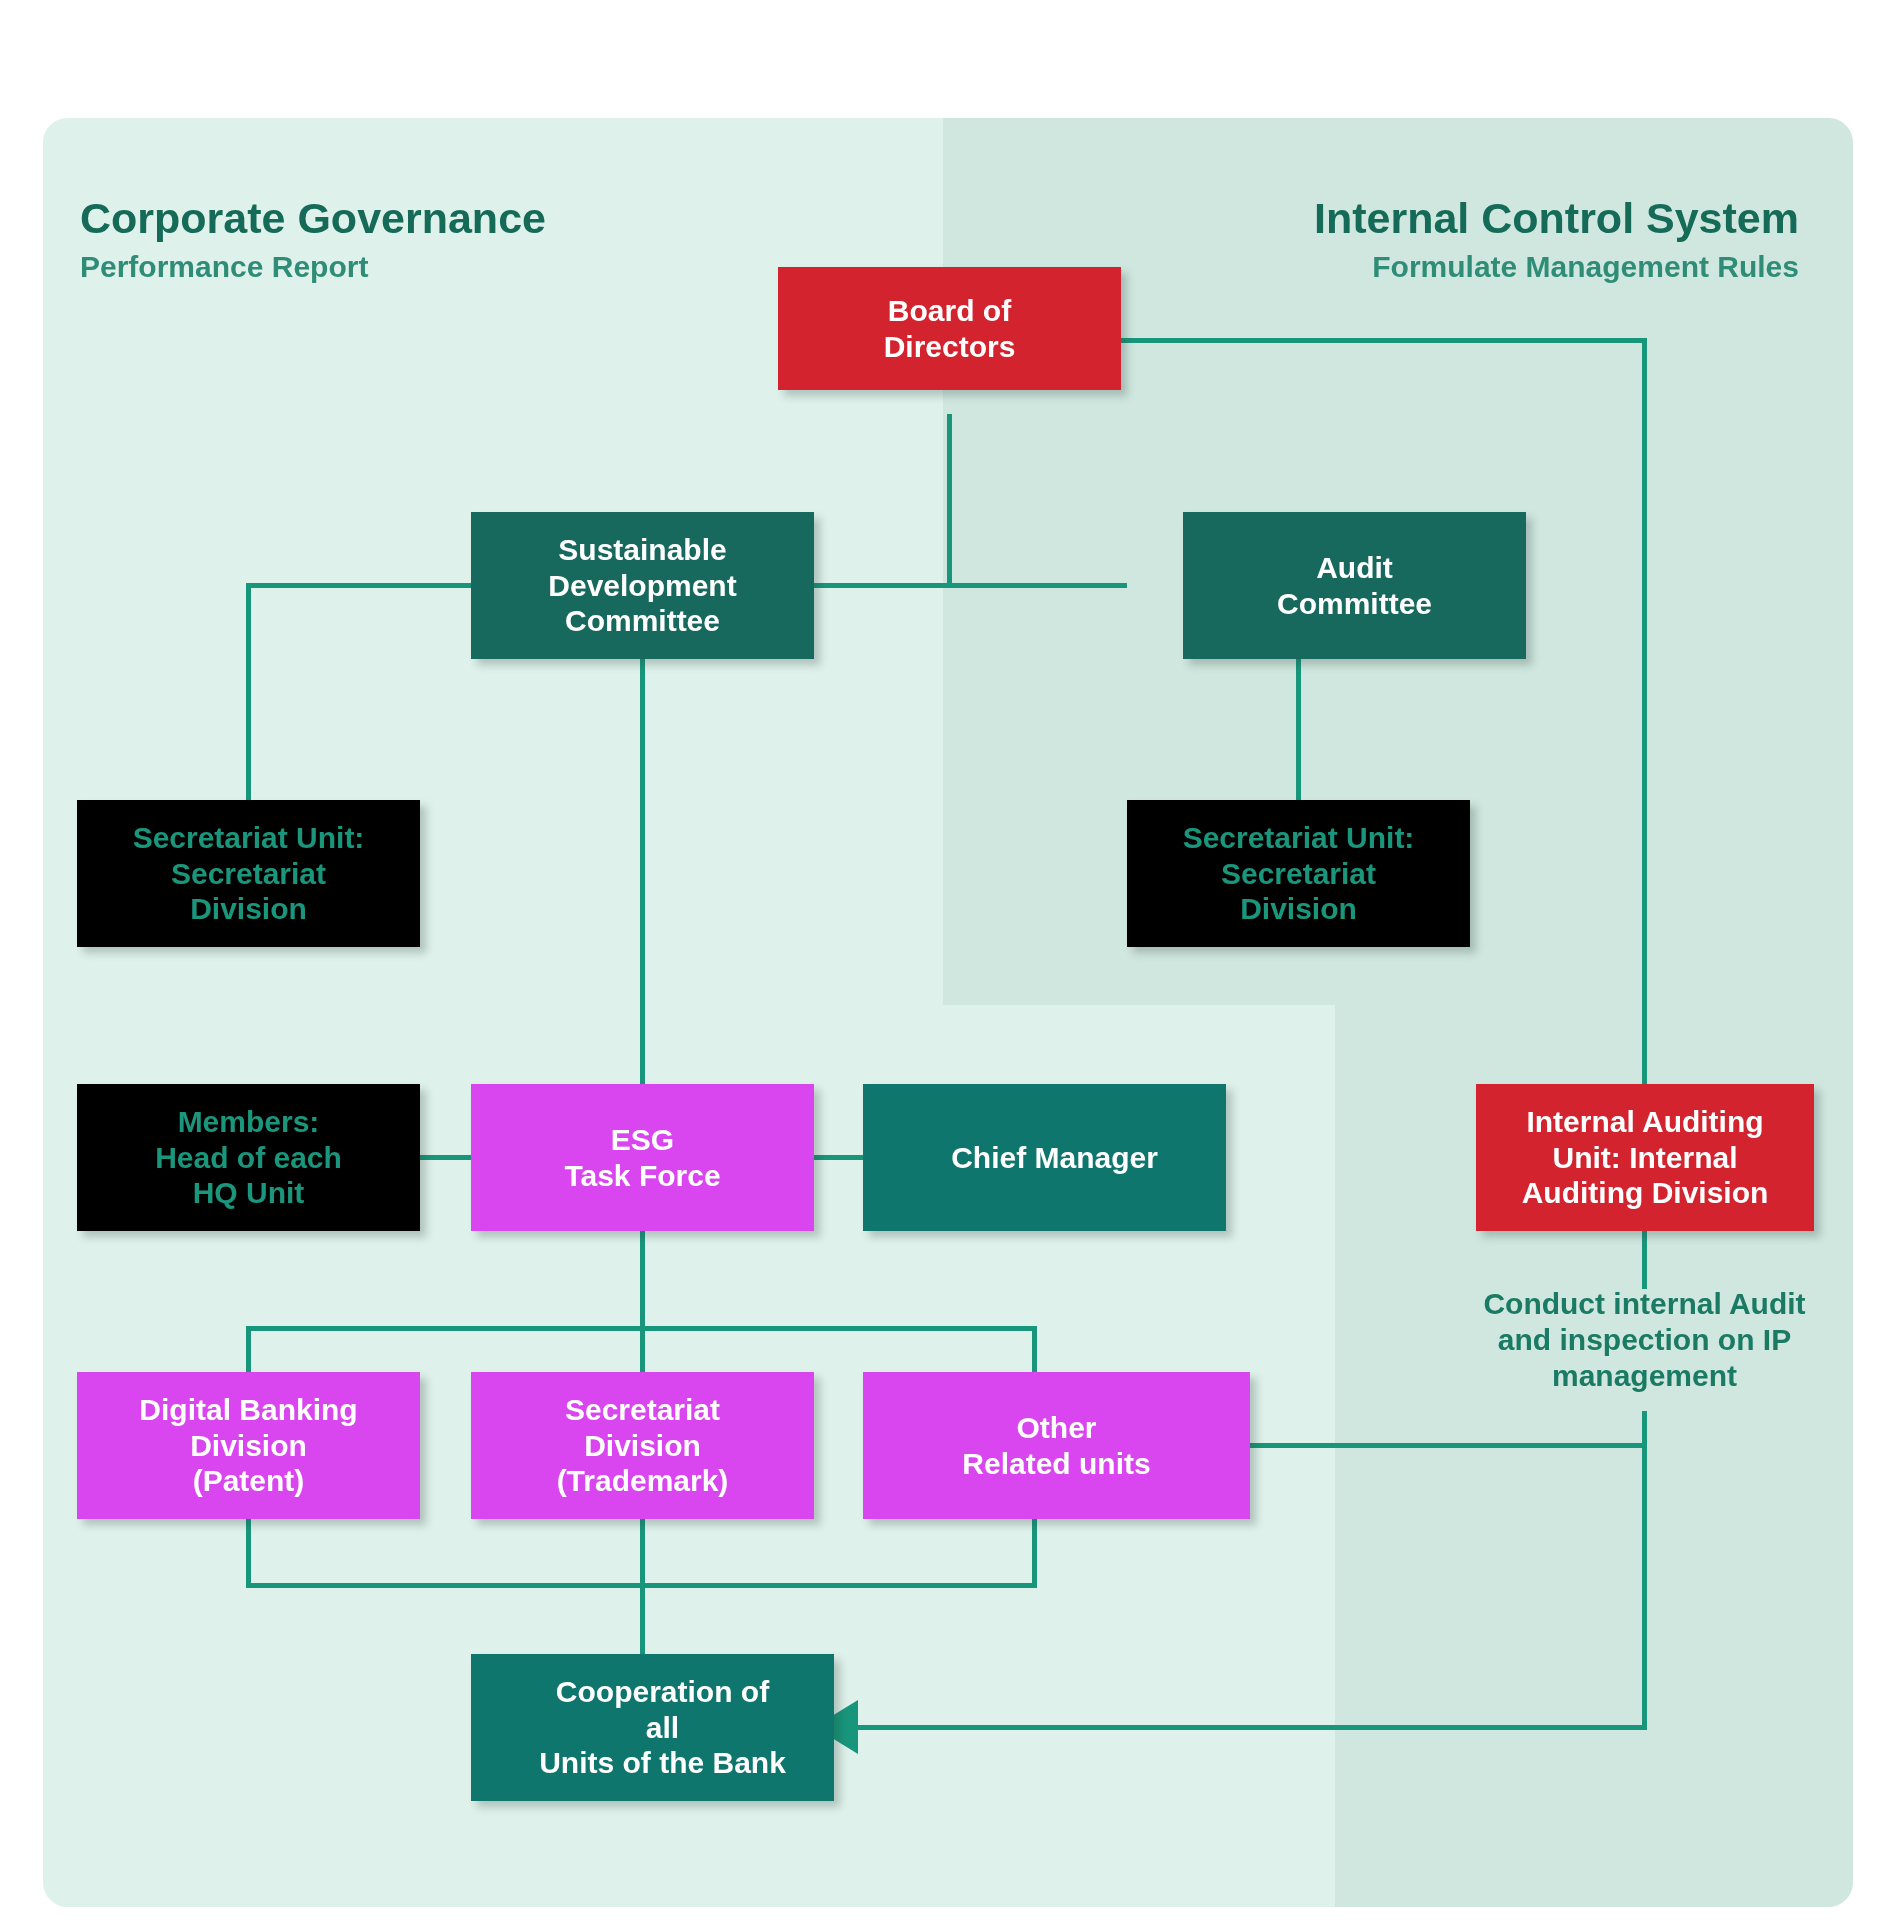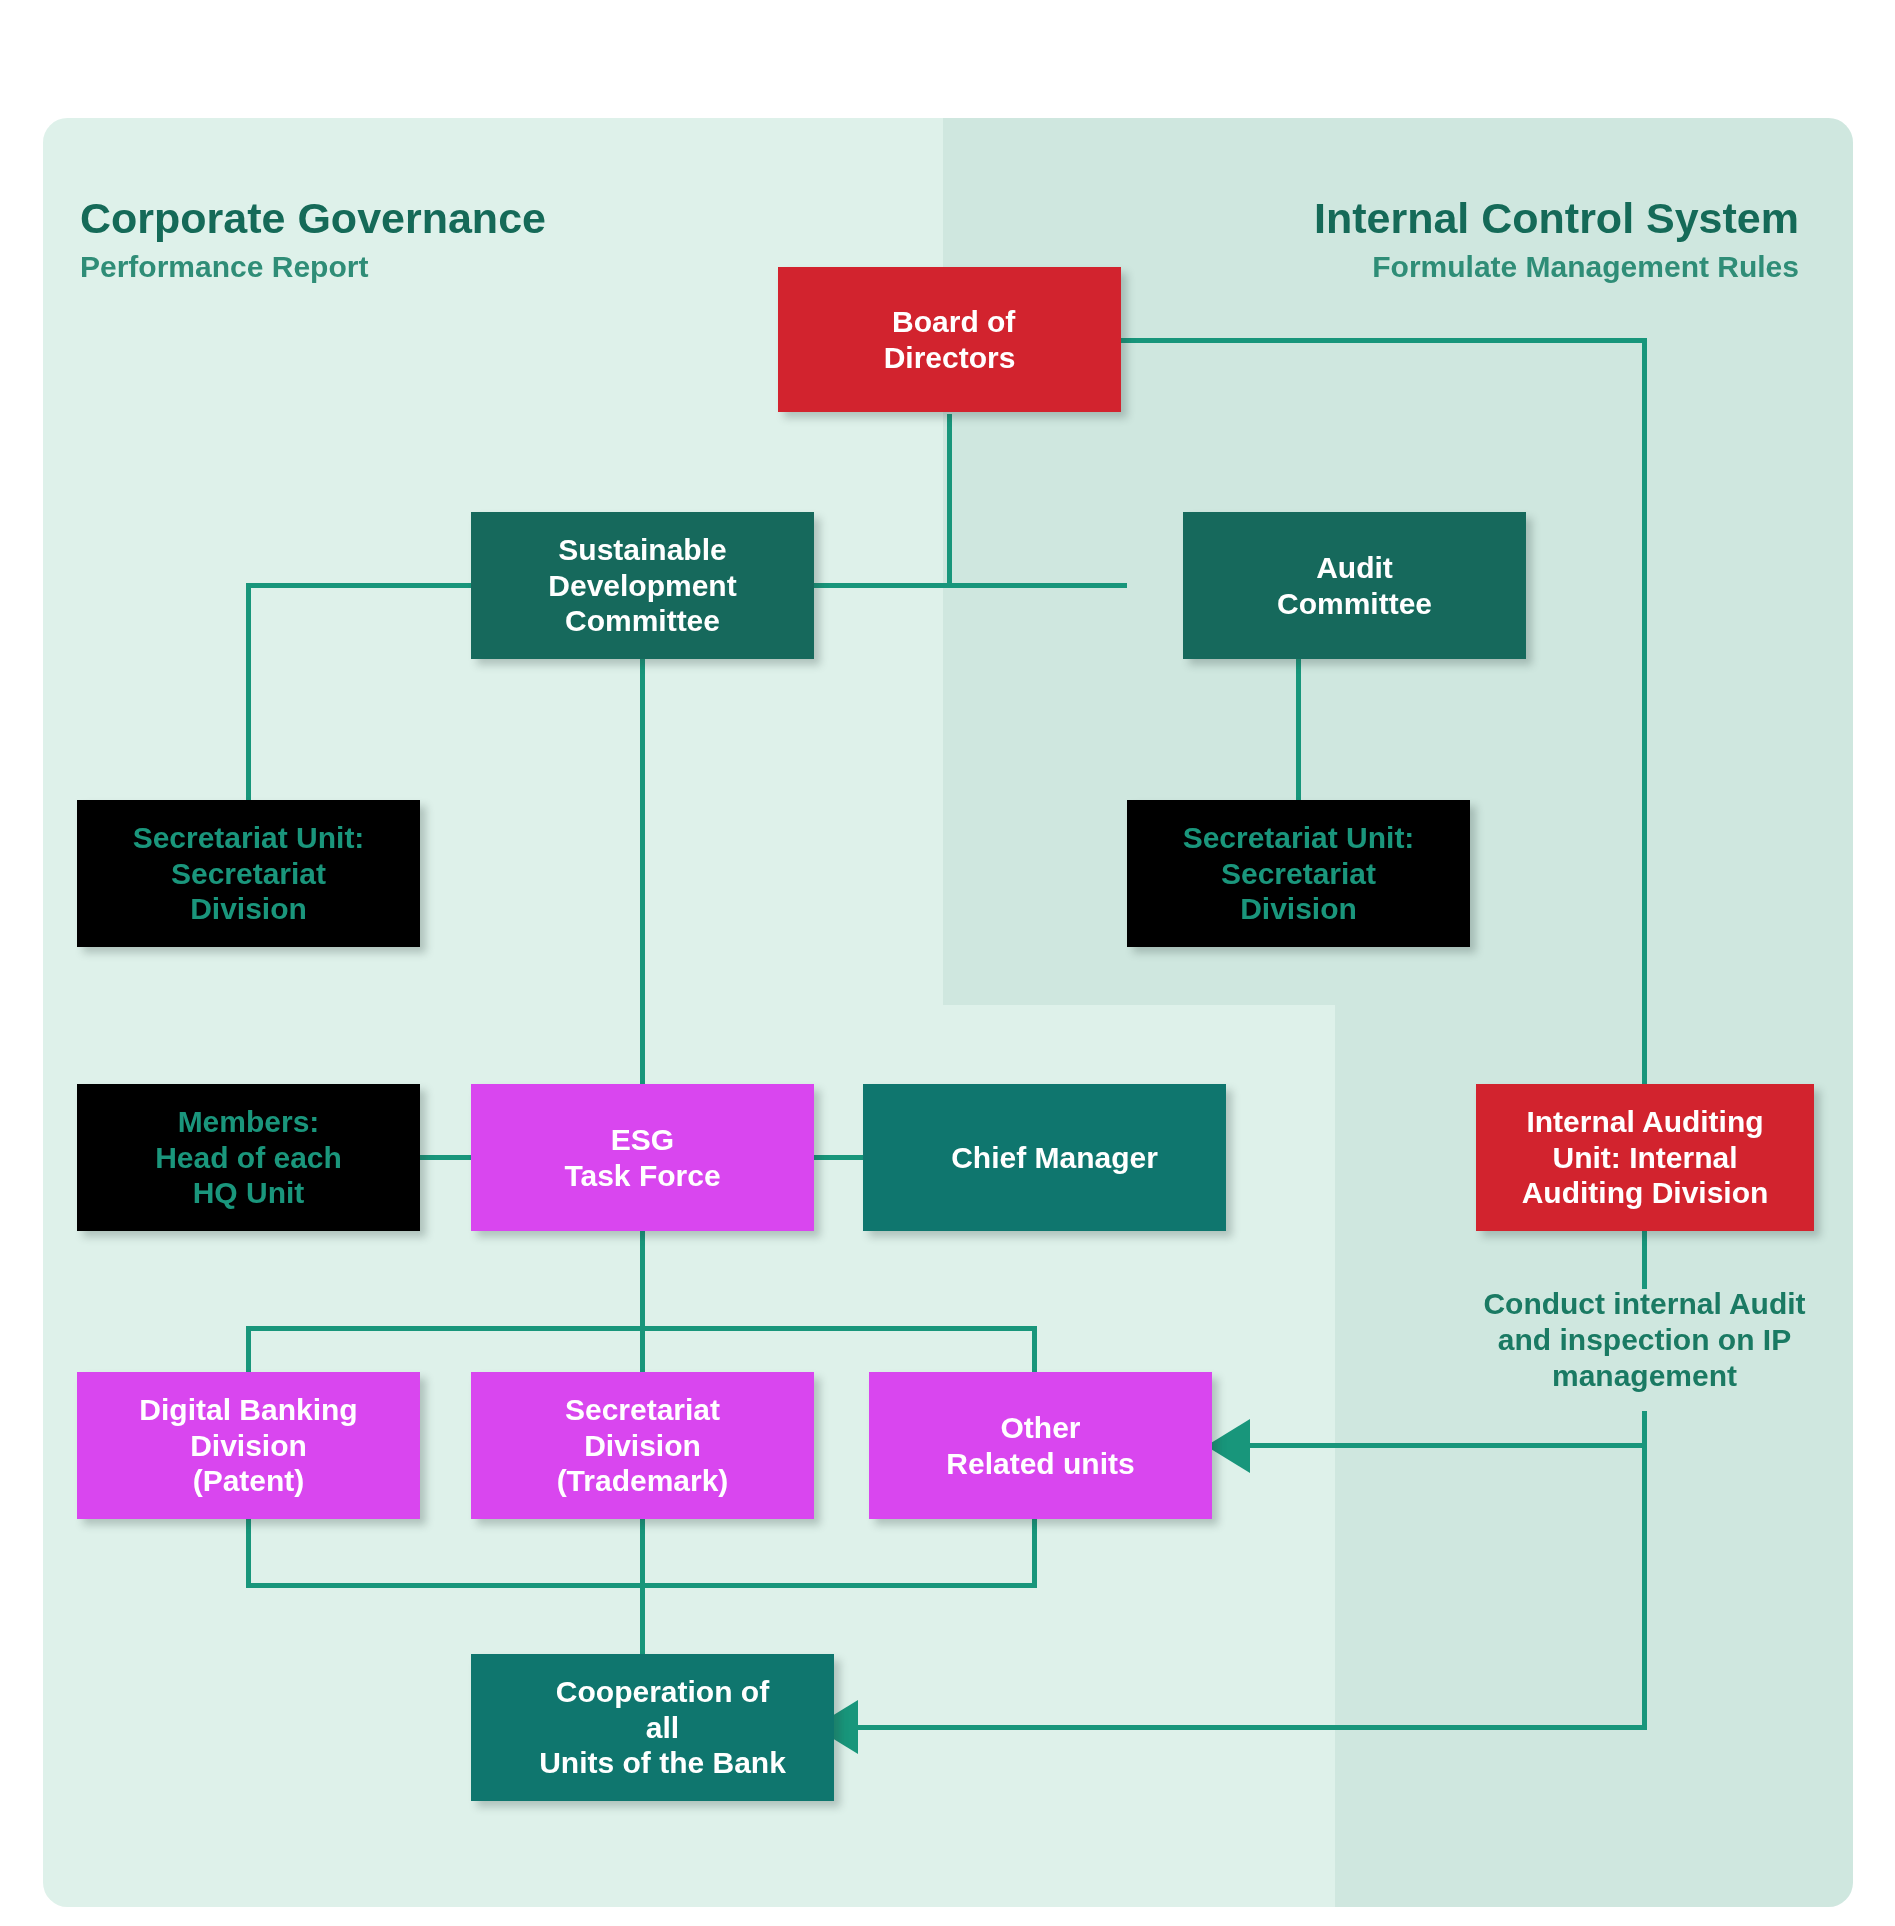--- a/index.html
+++ b/index.html
@@ -92,21 +92,21 @@
   <div class="line" style="left:246px;top:1583px;width:791px;height:4.9px;"></div>
   <div class="line" style="left:640px;top:1519px;width:4.9px;height:135px;"></div>
 
   <div class="line" style="left:1642px;top:1231px;width:4.9px;height:58px;"></div>
   <div class="line" style="left:1642px;top:1411px;width:4.9px;height:318px;"></div>
   <div class="line" style="left:1245px;top:1443px;width:402px;height:4.9px;"></div>
   <div class="arrowhead" style="left:1206px;top:1419px;"></div>
   <div class="line" style="left:853px;top:1725px;width:794px;height:4.9px;"></div>
   <div class="arrowhead" style="left:814px;top:1700px;"></div>
 
-  <div class="box red" style="left:778px;top:267px;width:343px;height:145px;text-align:right;">Board of
+  <div class="box red" style="left:778px;top:267px;width:343px;height:123px;">Board of
 Directors</div>
 
   <div class="box darkteal" style="left:471px;top:512px;width:343px;height:147px;">Sustainable
 Development
 Committee</div>
 
   <div class="box darkteal" style="left:1183px;top:512px;width:343px;height:147px;">Audit
 Committee</div>
 
   <div class="box white" style="left:77px;top:800px;width:343px;height:147px;">Secretariat Unit:
@@ -135,21 +135,21 @@
 management</div>
 
   <div class="box teal" style="left:77px;top:1372px;width:343px;height:147px;">Digital Banking
 Division
 (Patent)</div>
 
   <div class="box teal" style="left:471px;top:1372px;width:343px;height:147px;">Secretariat
 Division
 (Trademark)</div>
 
-  <div class="box teal" style="left:863px;top:1372px;width:343px;height:147px;margin-left:6px;">Other
+  <div class="box teal" style="left:863px;top:1372px;width:387px;height:147px;">Other
 Related units</div>
 
   <div class="box orange" style="left:471px;top:1654px;width:343px;height:147px;">Cooperation of
 all
 Units of the Bank</div>
 
 </div>
 
 
 </body></html>

